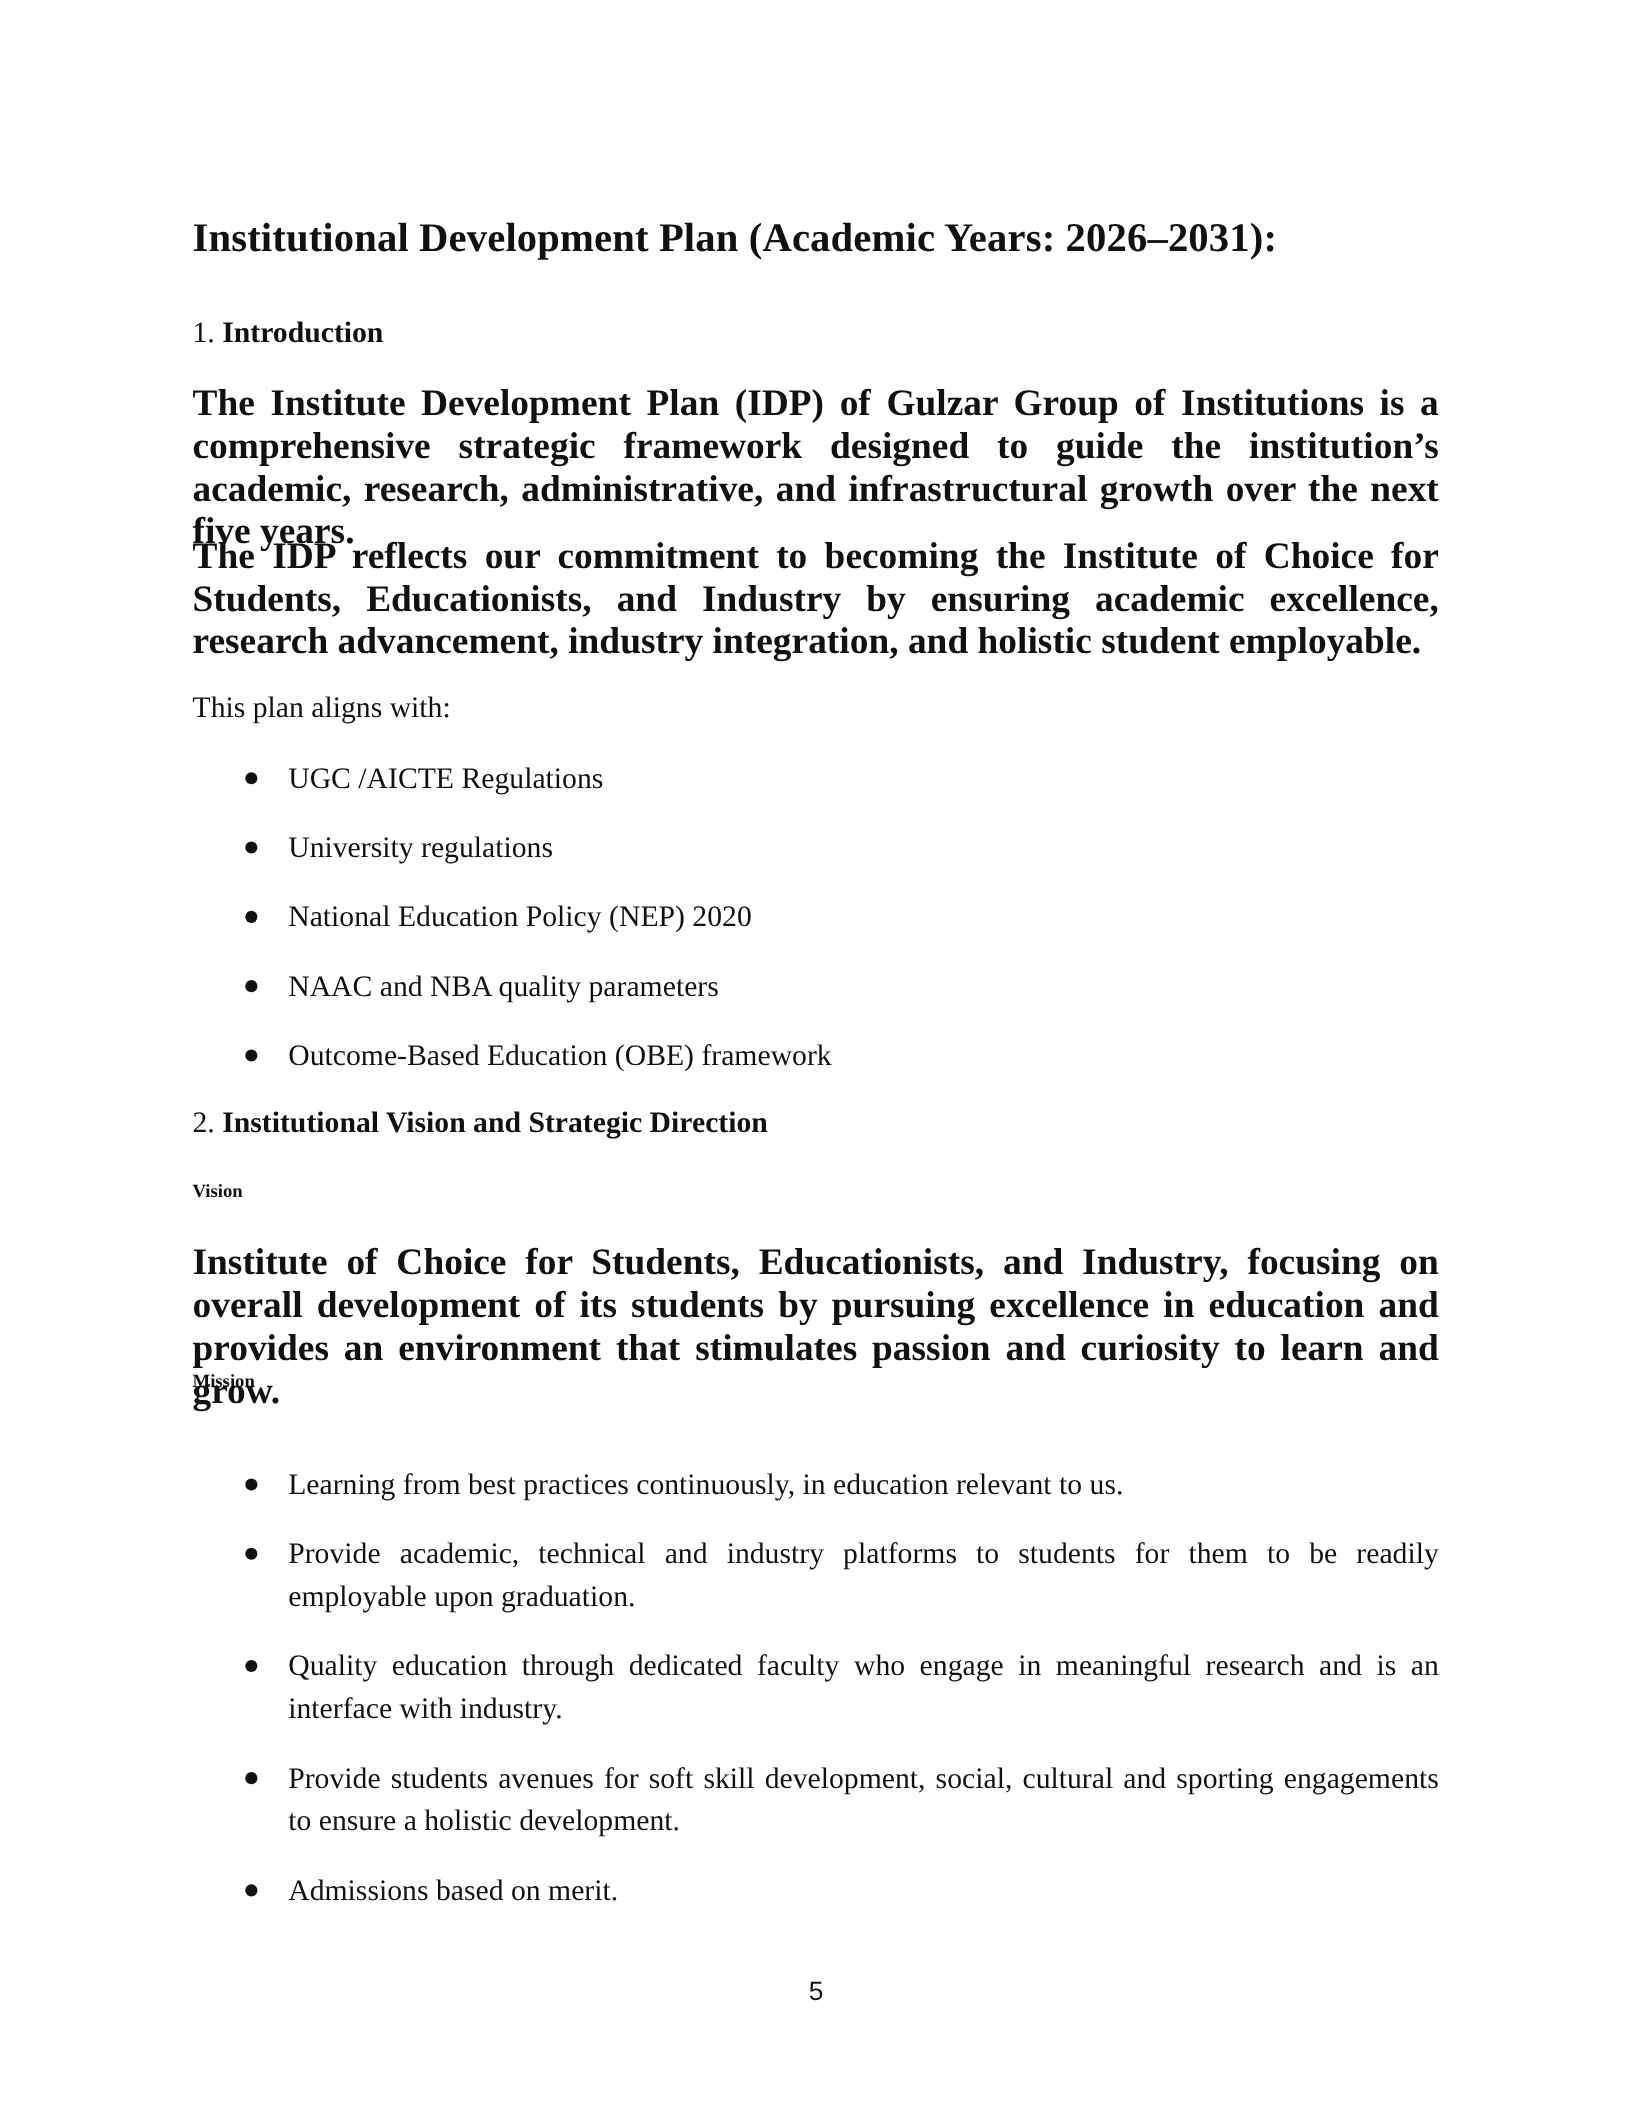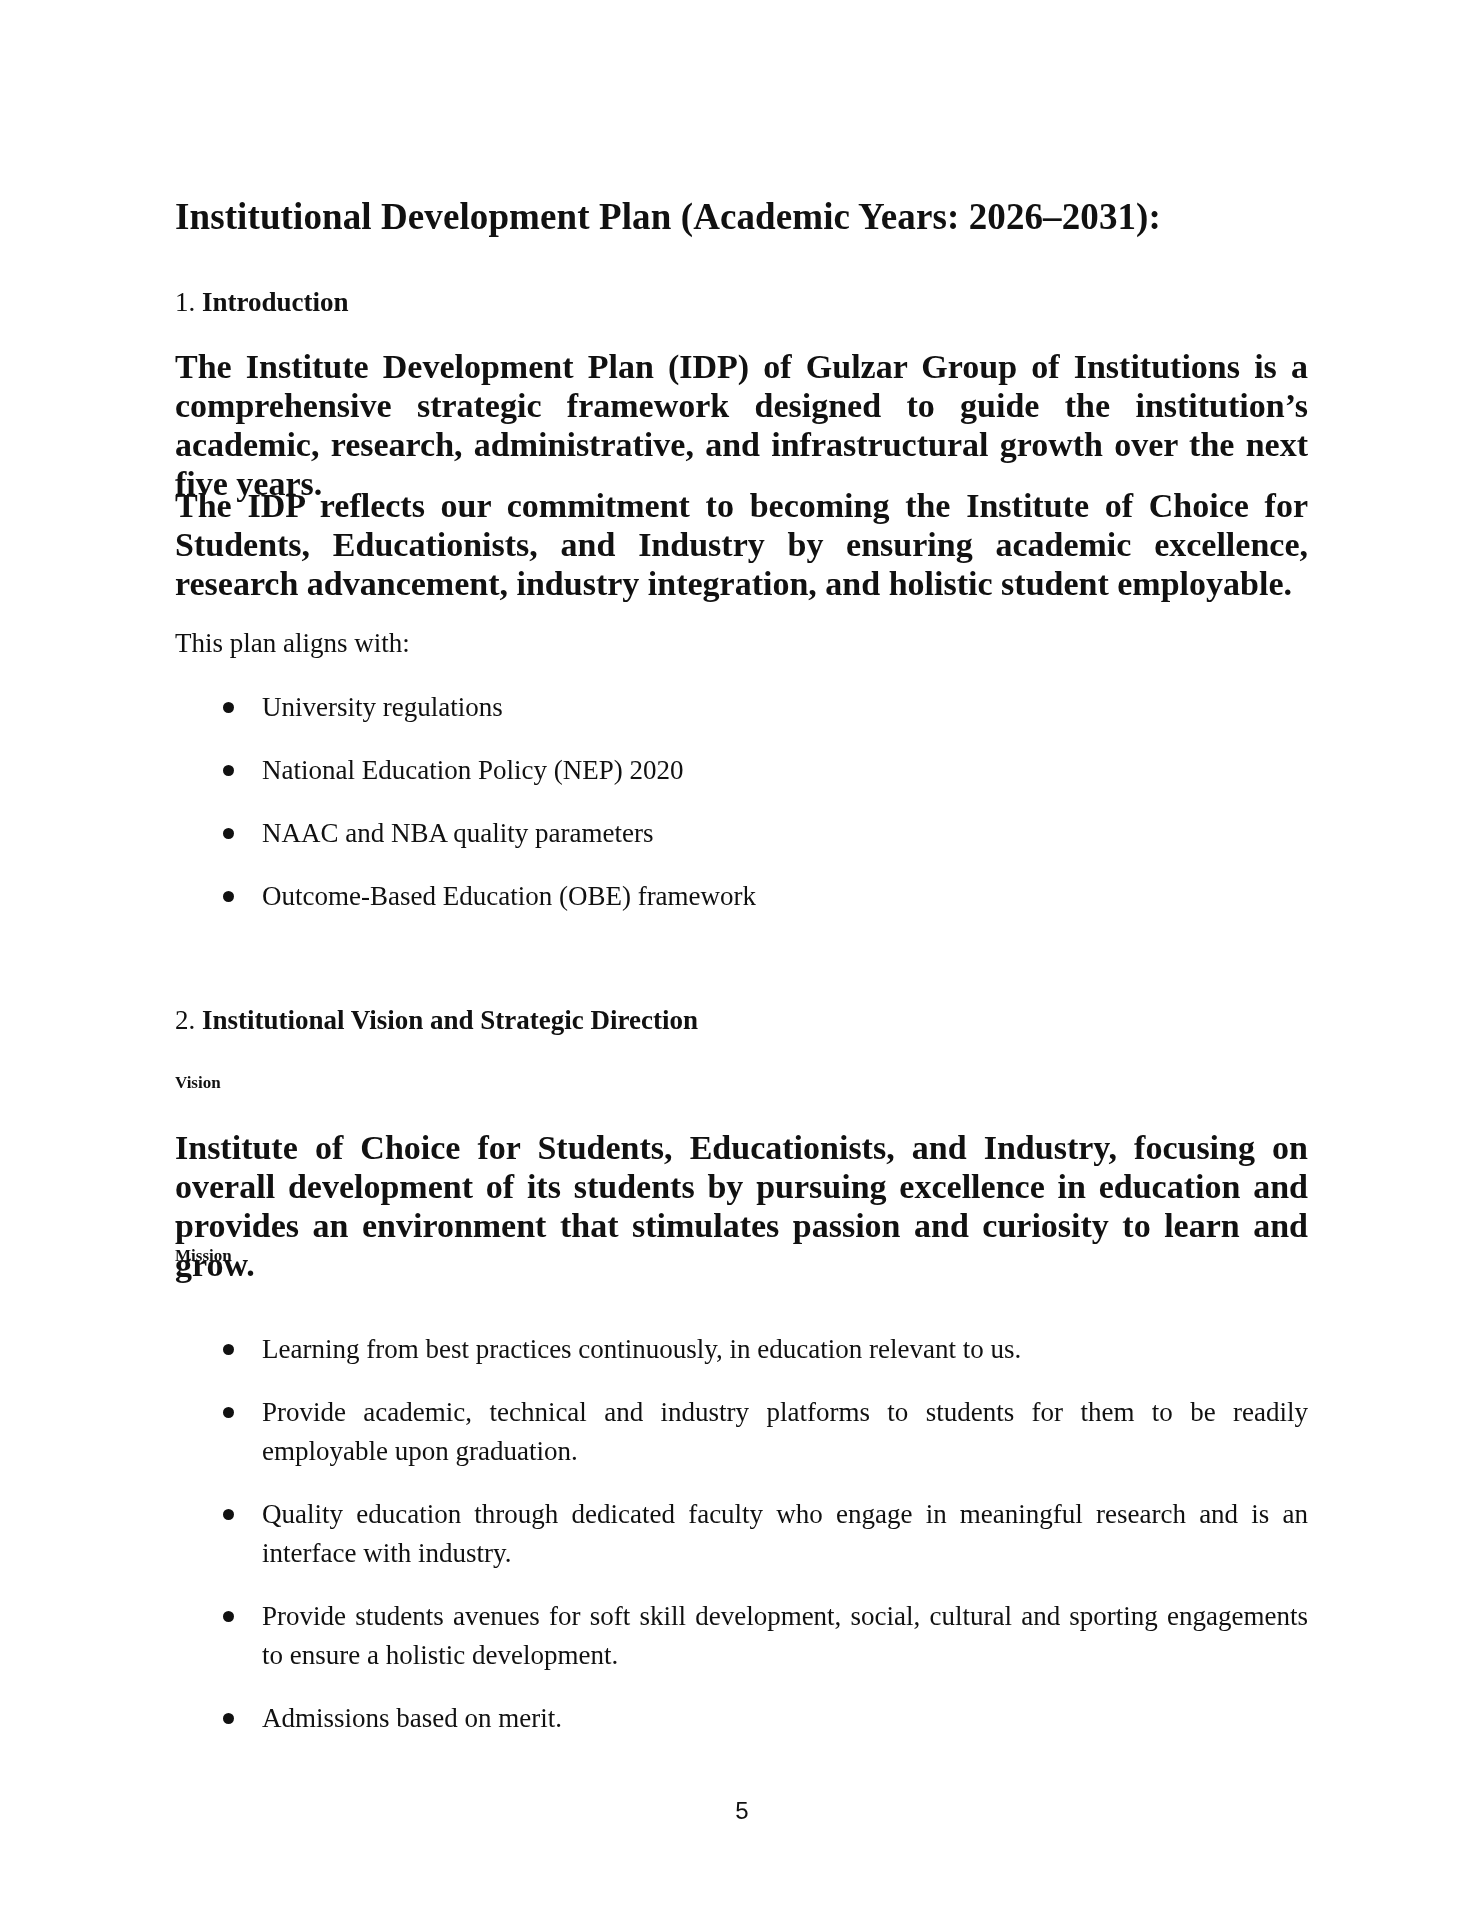--- a/index.html
+++ b/index.html
@@ -36,20 +36,21 @@
     <span class="num">1.</span>
     <span class="label">Introduction</span>
   </h2>
 
   <p class="para" style="top:347px;">The Institute Development Plan (IDP) of Gulzar Group of Institutions is a comprehensive strategic framework designed to guide the institution’s academic, research, administrative, and infrastructural growth over the next five years.</p>
   <p class="para" style="top:486px;">The IDP reflects our commitment to becoming the Institute of Choice for Students, Educationists, and Industry by ensuring academic excellence, research advancement, industry integration, and holistic student employable.</p>
 
   <p class="plain" style="top:626px;">This plan aligns with:</p>
 
   <ul class="bullet-list list1" style="top:688px;">
+    <li class="bullet-item"><span class="bullet-dot"></span><span>UGC /AICTE Regulations</span></li>
     <li class="bullet-item"><span class="bullet-dot"></span><span>University regulations</span></li>
     <li class="bullet-item"><span class="bullet-dot"></span><span>National Education Policy (NEP) 2020</span></li>
     <li class="bullet-item"><span class="bullet-dot"></span><span>NAAC and NBA quality parameters</span></li>
     <li class="bullet-item"><span class="bullet-dot"></span><span>Outcome-Based Education (OBE) framework</span></li>
   </ul>
 
   <h2 class="section-heading" style="top:1003px;">
     <span class="num">2.</span>
     <span class="label">Institutional Vision and Strategic Direction</span>
   </h2>

